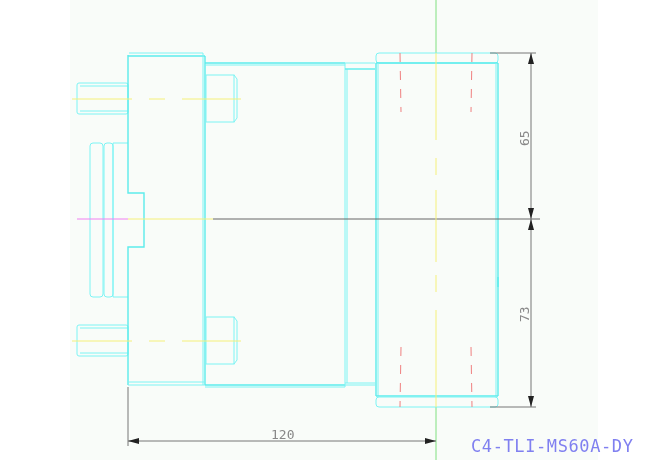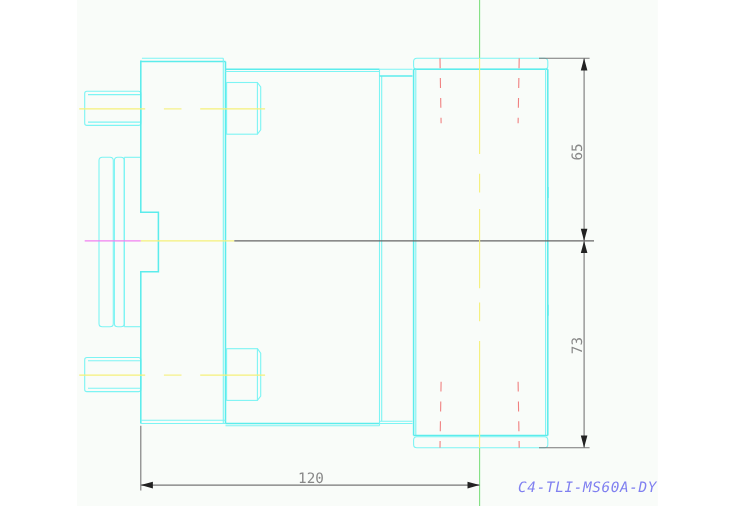--- a/index.html
+++ b/index.html
@@ -5,21 +5,21 @@
     html, body { margin: 0; padding: 0; background: #ffffff; }
     body { width: 670px; height: 460px; position: relative; overflow: hidden; font-family: "DejaVu Sans Mono", monospace; }
     .sheet { position: absolute; left: 70px; top: 0; width: 528px; height: 460px; background: #f9fcf9; }
     svg.drawing { position: absolute; left: 0; top: 0; width: 670px; height: 460px; }
     .cy { stroke: #7df4f4; fill: none; stroke-width: 1; }
     .cy2 { stroke: #5cecec; fill: none; stroke-width: 1.4; }
     .yl { stroke: #f5f07a; stroke-width: 1; }
     .rd { stroke: #f08080; stroke-width: 1; }
     .dim { stroke: #777777; stroke-width: 1; fill: none; }
     .dimtxt { fill: #888888; font-family: "DejaVu Sans Mono", monospace; font-size: 13px; }
-    .label { position: absolute; left: 471px; top: 436px; font-family: "DejaVu Sans Mono", monospace; font-size: 13px; letter-spacing: 0.6px; font-style: italic; }
+    .label { position: absolute; left: 471px; top: 436px; font-family: "DejaVu Sans Mono", monospace; font-size: 17px; letter-spacing: 0.6px; }
   </style>
 </head>
 <body>
 
 <div class="sheet"></div>
 
 <svg class="drawing" viewBox="0 0 670 460" xmlns="http://www.w3.org/2000/svg">
 
   <line x1="436" y1="0" x2="436" y2="53" stroke="#80e080" stroke-width="1"></line>
   <line x1="436" y1="407" x2="436" y2="460" stroke="#80e080" stroke-width="1"></line>

